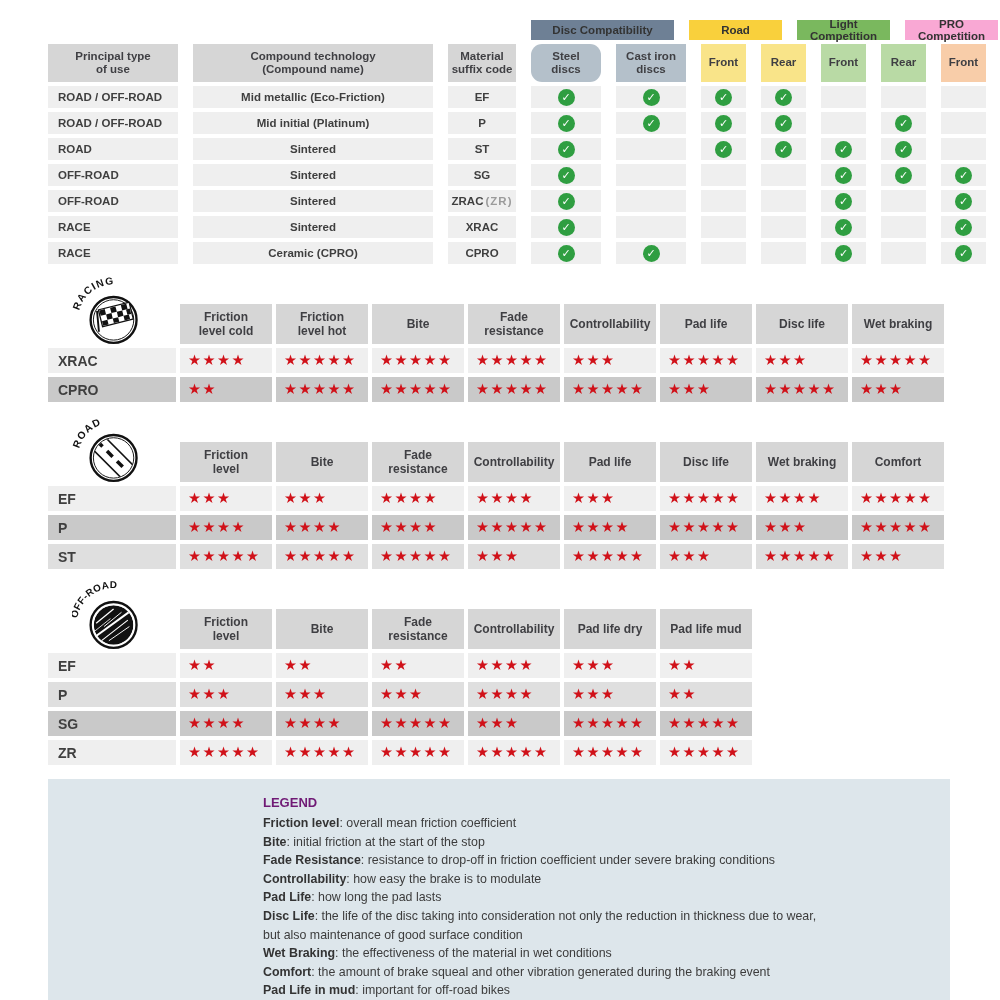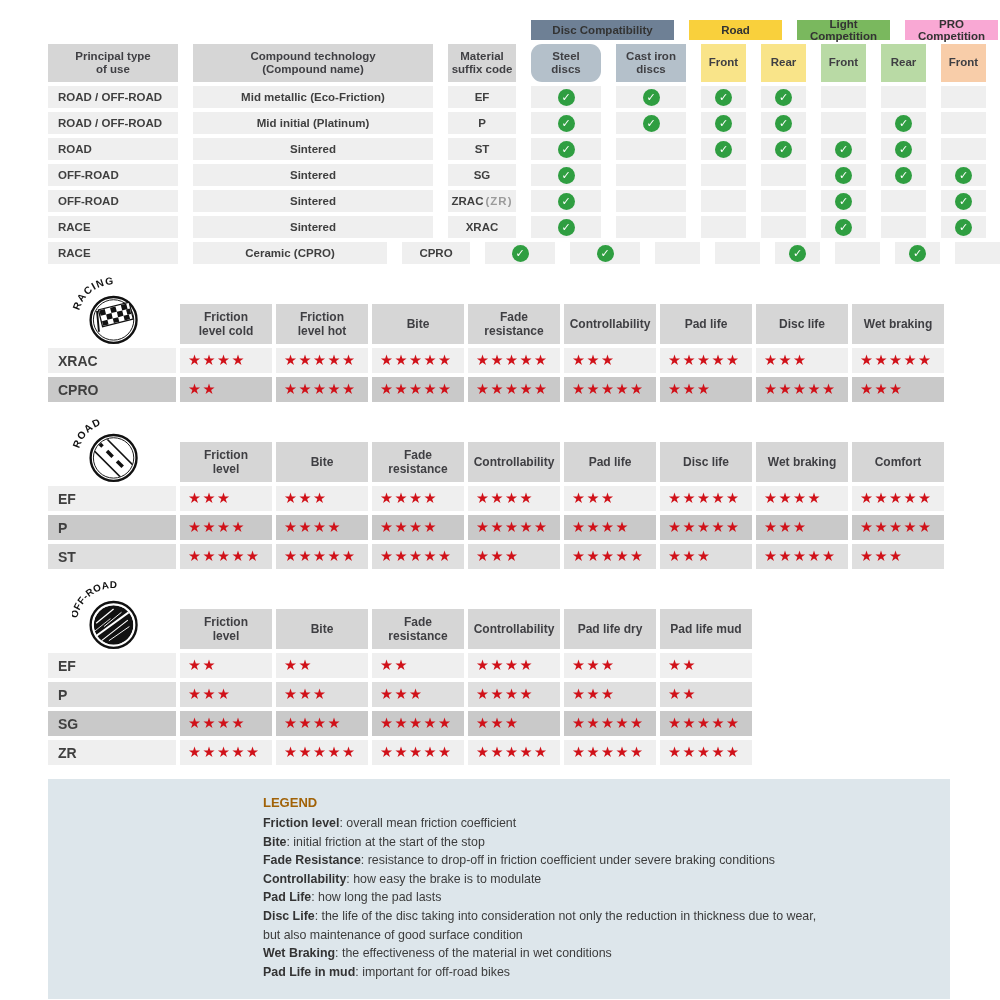--- a/index.html
+++ b/index.html
@@ -38,21 +38,21 @@
            color:#d01119;font-size:14.5px;letter-spacing:1.5px;
            font-family:"DejaVu Sans",sans-serif;line-height:1;}
   .sh-light{background:#efefef;}
   .sh-mid{background:#dfdfdf;}
   .sh-dark{background:#c9c9c9;}
   .rrow{display:flex;gap:4px;margin-bottom:4px;}
 
   
   .legend{margin-top:14px;background:#dde6eb;width:902px;box-sizing:border-box;
           padding:16px 20px 18px 215px;min-height:216px;}
-  .legend-title{color:#a16207;font-weight:bold;font-size:13px;margin-bottom:4px;}
+  .legend-title{color:#701a75;font-weight:bold;font-size:13px;margin-bottom:4px;}
   .legend-line{font-size:12.4px;line-height:18.6px;color:#3c3c3c;}
   .legend-line b{color:#333;}
 
   svg text{font-family:"Liberation Sans","DejaVu Sans",sans-serif;}
 </style>
 </head>
 <body>
 
 <div class="page">
 
@@ -224,21 +224,21 @@
           <span class="check">✓</span>
         </div>
         <div class="cell datacell" style="width: 45px;"></div>
         <div class="cell datacell" style="width: 45px;">
           <span class="check">✓</span>
         </div>
         <div class="cell datacell" style="width: 45px;"></div>
       </div>
       <div class="c-row">
         <div class="cell datacell left" style="width: 130px;">RACE</div>
-        <div class="cell datacell" style="width: 194px;">Ceramic (CPRO)</div>
+        <div class="cell datacell" style="width: 240px;">Ceramic (CPRO)</div>
         <div class="cell datacell" style="width: 68px;">
           <span>CPRO</span>
         </div>
         <div class="cell datacell" style="width: 70px;">
           <span class="check">✓</span>
         </div>
         <div class="cell datacell" style="width: 70px;">
           <span class="check">✓</span>
         </div>
         <div class="cell datacell" style="width: 45px;"></div>
@@ -478,17 +478,18 @@
     <div class="legend-title">LEGEND</div>
     <div id="legend-items">
         <div class="legend-line"><b>Friction level</b>: overall mean friction coefficient</div>
         <div class="legend-line"><b>Bite</b>: initial friction at the start of the stop</div>
         <div class="legend-line"><b>Fade Resistance</b>: resistance to drop-off in friction coefficient under severe braking conditions</div>
         <div class="legend-line"><b>Controllability</b>: how easy the brake is to modulate</div>
         <div class="legend-line"><b>Pad Life</b>: how long the pad lasts</div>
         <div class="legend-line"><b>Disc Life</b>: the life of the disc taking into consideration not only the reduction in thickness due to wear,</div>
         <div class="legend-line">but also maintenance of good surface condition</div>
         <div class="legend-line"><b>Wet Braking</b>: the effectiveness of the material in wet conditions</div>
+        <div class="legend-line"><b>Comfort</b>: the amount of brake squeal and other vibration generated during the braking event</div>
         <div class="legend-line"><b>Pad Life in mud</b>: important for off-road bikes</div>
       </div>
   </div>
 
 </div>
 
 </body></html>

